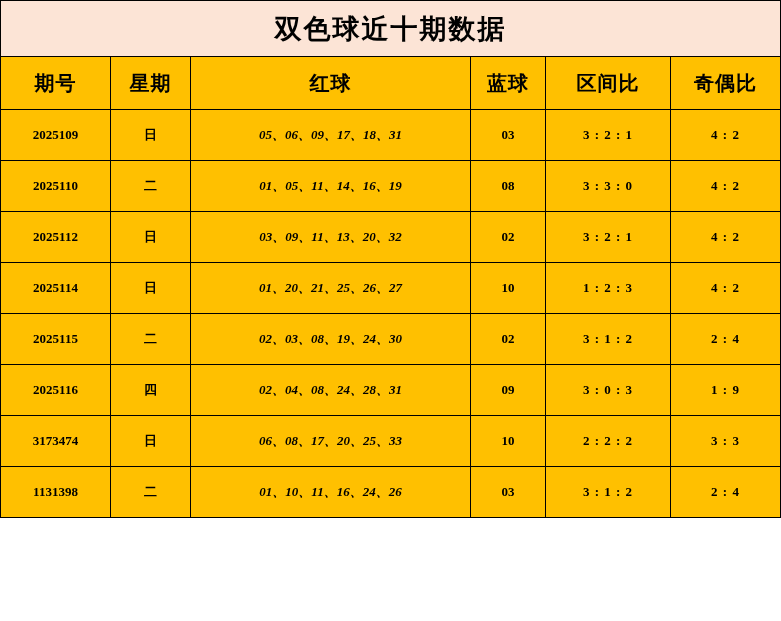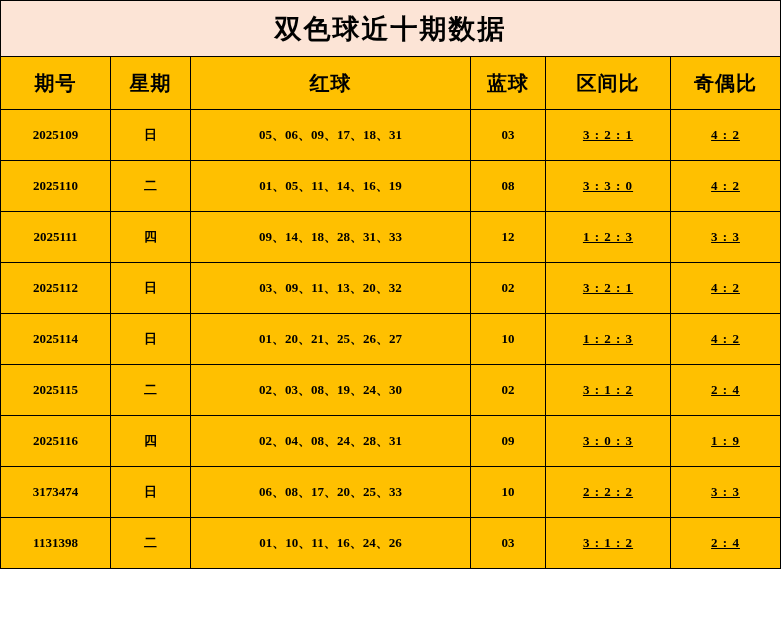--- a/index.html
+++ b/index.html
@@ -53,24 +53,24 @@
   }
   .col-issue { width: 110px; }
   .col-week  { width: 80px;  }
   .col-red   { width: 280px; }
   .col-blue  { width: 75px;  }
   .col-zone  { width: 125px; }
   .col-parity{ width: 110px; }
   .red-nums {
     letter-spacing: 0px;
     font-size: 19px;
+    font-style: italic;
   }
   .ratio {
     letter-spacing: 1px;
-    text-decoration: underline;
   }
 </style>
 </head>
 <body>
 
 <div class="sheet">
   <table class="lottery">
     <colgroup>
       <col class="col-issue">
       <col class="col-week">
@@ -103,28 +103,20 @@
 
       <tr class="data-row">
         <td>2025110</td>
         <td>二</td>
         <td class="red-nums">01、05、11、14、16、19</td>
         <td>08</td>
         <td class="ratio">3 : 3 : 0</td>
         <td class="ratio">4 : 2</td>
       </tr>
 
-      <tr class="data-row">
-        <td>2025111</td>
-        <td>四</td>
-        <td class="red-nums">09、14、18、28、31、33</td>
-        <td>12</td>
-        <td class="ratio">1 : 2 : 3</td>
-        <td class="ratio">3 : 3</td>
-      </tr>
 
       <tr class="data-row">
         <td>2025112</td>
         <td>日</td>
         <td class="red-nums">03、09、11、13、20、32</td>
         <td>02</td>
         <td class="ratio">3 : 2 : 1</td>
         <td class="ratio">4 : 2</td>
       </tr>
 

